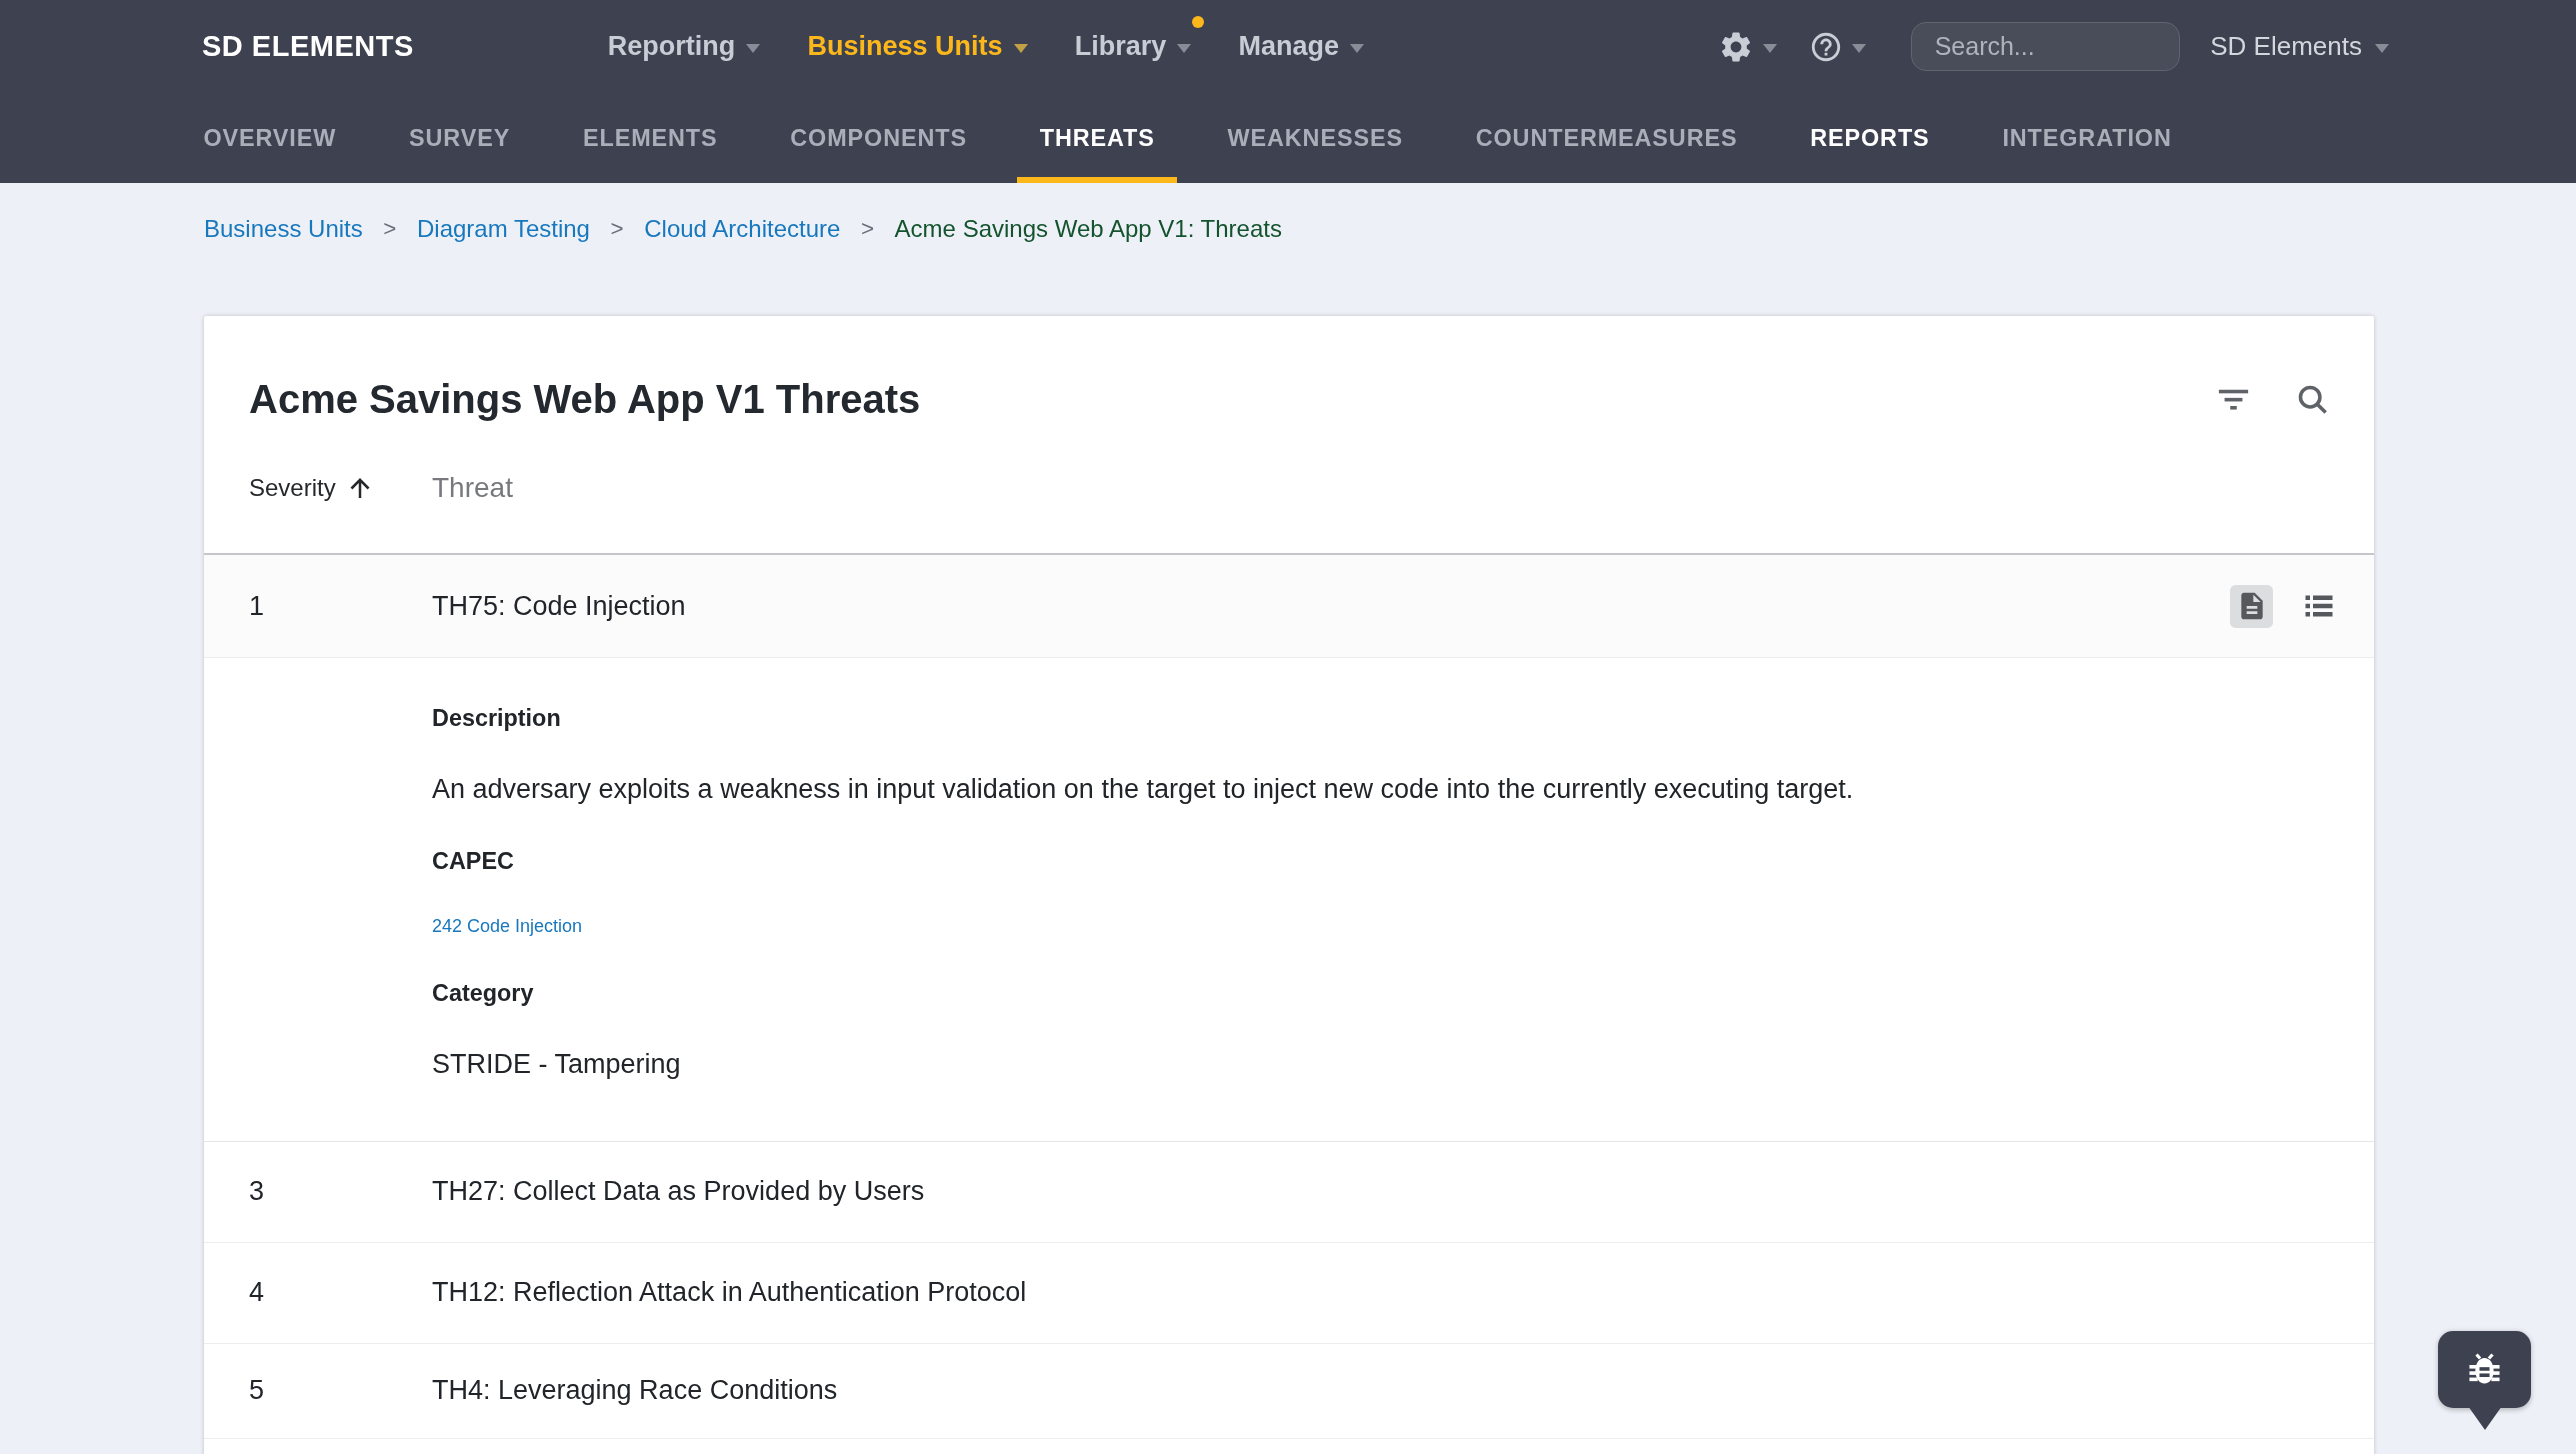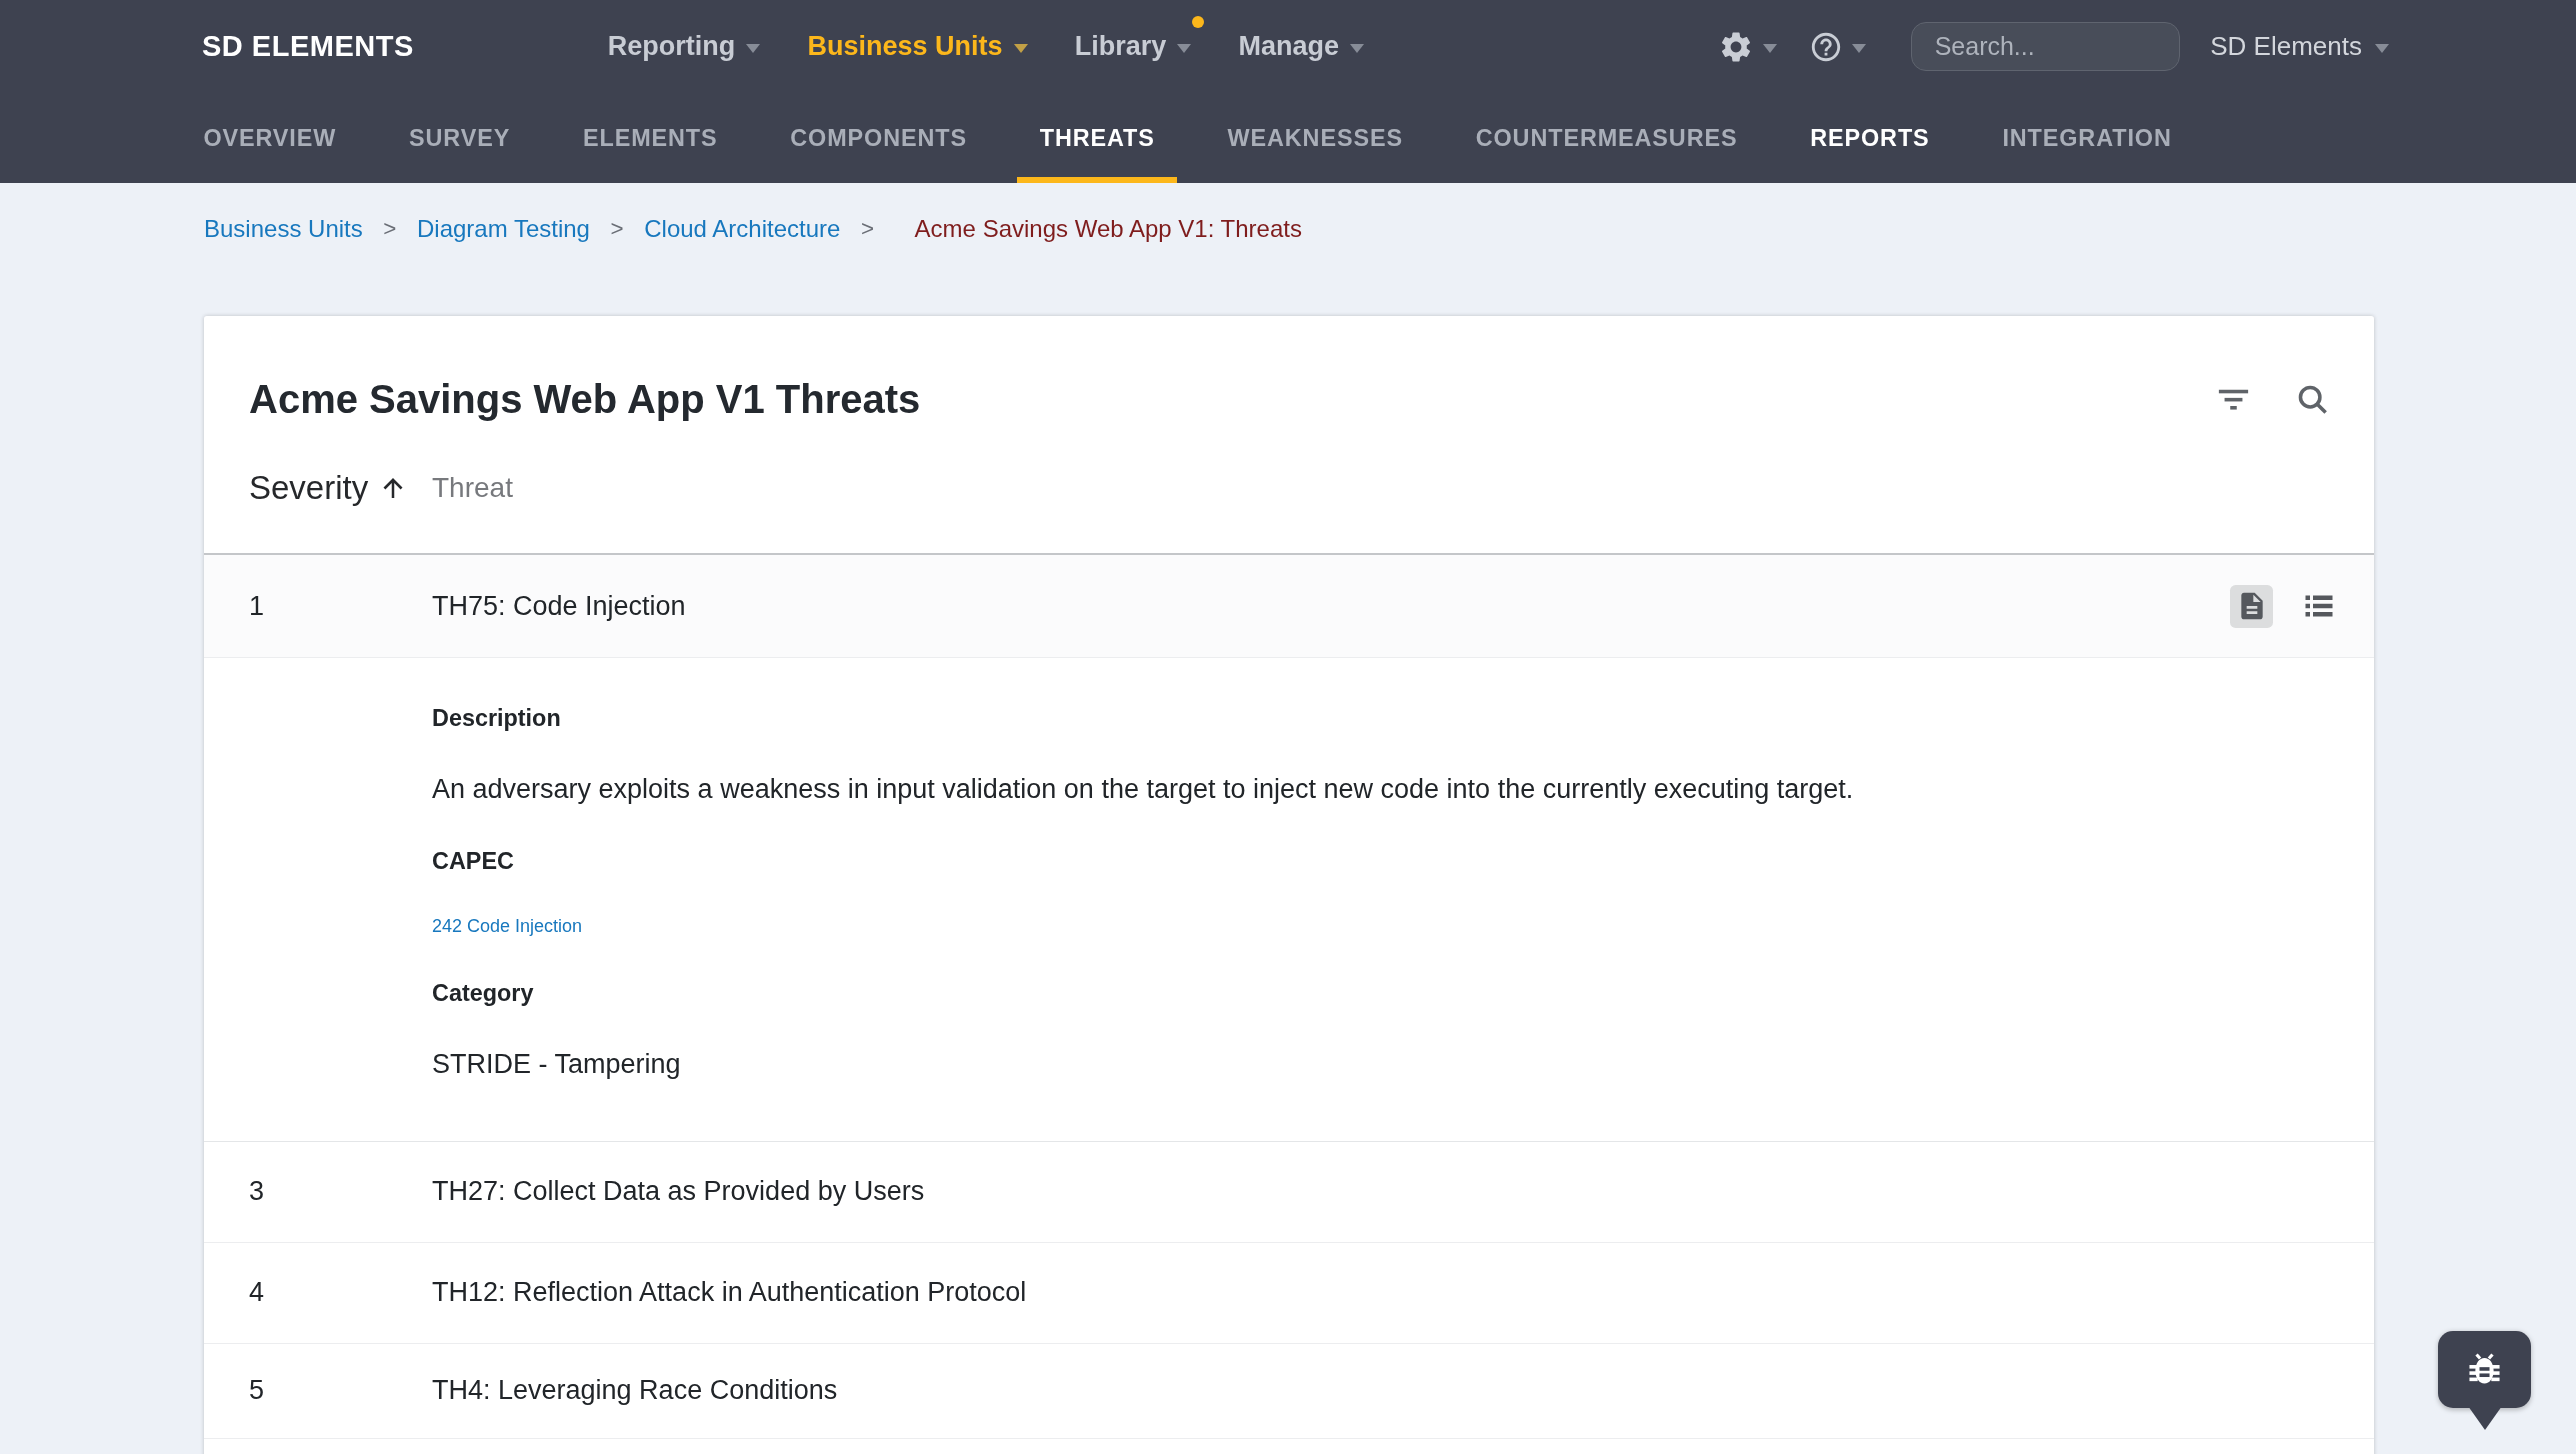--- a/index.html
+++ b/index.html
@@ -34,33 +34,33 @@
   .tab { position:relative; display:flex; align-items:center; padding:0 22.4px; color:#A9AEB8;
     font-size:23.4px; font-weight:700; letter-spacing:0.9px; cursor:pointer; white-space:nowrap; }
   .tab--bright { color:#FFFFFF; }
   .tab--active { color:#FFFFFF; }
   .tab--active::after { content:""; position:absolute; left:0; right:0; bottom:0; height:6.5px; background:#FCB71B; }
 
   
   .breadcrumb { display:flex; align-items:center; gap:20.6px; padding:32px 0 0 204px; font-size:24px; }
   .crumb-link { color:#1878BE; cursor:pointer; text-decoration:none; }
   .crumb-sep { color:#6A6E76; font-size:22.4px; }
-  .crumb-current { color:#7f1d1d;margin-left:20px; }
+  .crumb-current { color:#14532d; }
 
   
   .card { position:absolute; left:204px; top:316px; width:2170px; height:1178px;
     background:#fff; box-shadow:0 0.9px 4.7px rgba(0,0,0,.20); border-radius:2.8px; }
   .card-header { display:flex; align-items:center; padding:49px 43px 0 45px;margin-top:12px; }
   .card-title { flex:1; font-size:40px; font-weight:700; color:#24292F; margin:0; }
   .card-actions { display:flex; align-items:center; gap:41px; }
   .card-actions .act { cursor:pointer; display:flex; }
 
   .table-head { display:flex; align-items:center; height:133px; padding:0 45px; border-bottom:2.8px solid #C4C6C9; }
   .col-sev { width:183px; }
-  .head-sev { display:flex; align-items:center; gap:9.3px; font-size:33px; font-weight:500; color:#26282B; cursor:pointer; }
+  .head-sev { display:flex; align-items:center; gap:9.3px; font-size:24px; font-weight:500; color:#26282B; cursor:pointer; }
   .head-threat { font-size:28px; color:#77797D; cursor:pointer; }
 
   .t-row { display:flex; align-items:center; padding:0 37px 0 45px; border-bottom:1.9px solid #ECEDEF;
     font-size:27px; color:#212529; cursor:pointer; }
   .t-row .sev { width:183px; }
   .row-1 { height:103px; background:#FBFBFC; }
   .row-std { height:101px; background:#fff; }
   .row-last { height:95px; }
   .row-actions { margin-left:auto; display:flex; align-items:center; gap:28px; }
   .doc-btn { width:43px; height:43px; background:#DCDDDE; border-radius:5.6px; display:flex; align-items:center; justify-content:center; cursor:pointer; }

